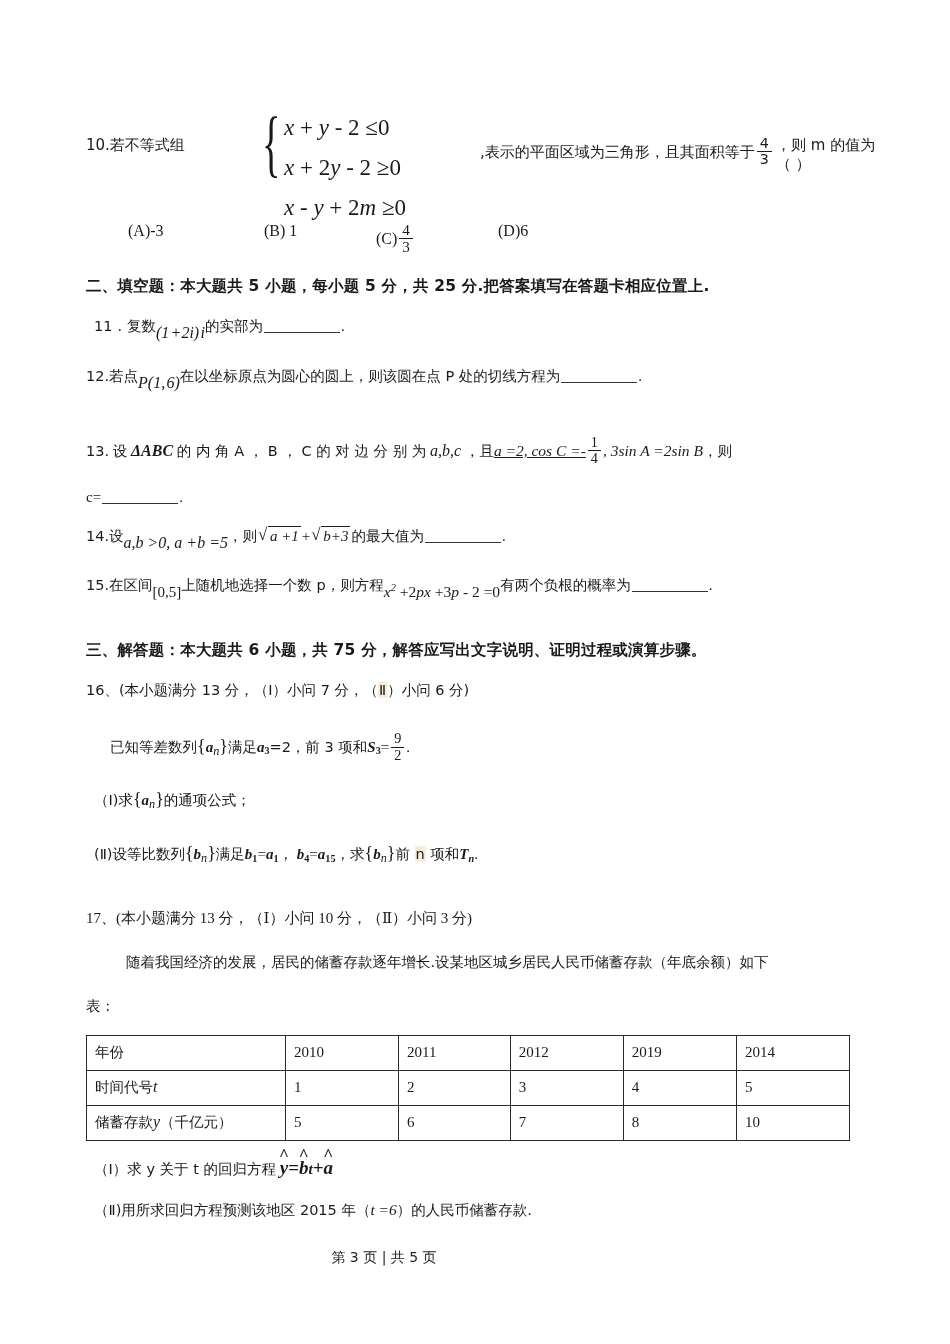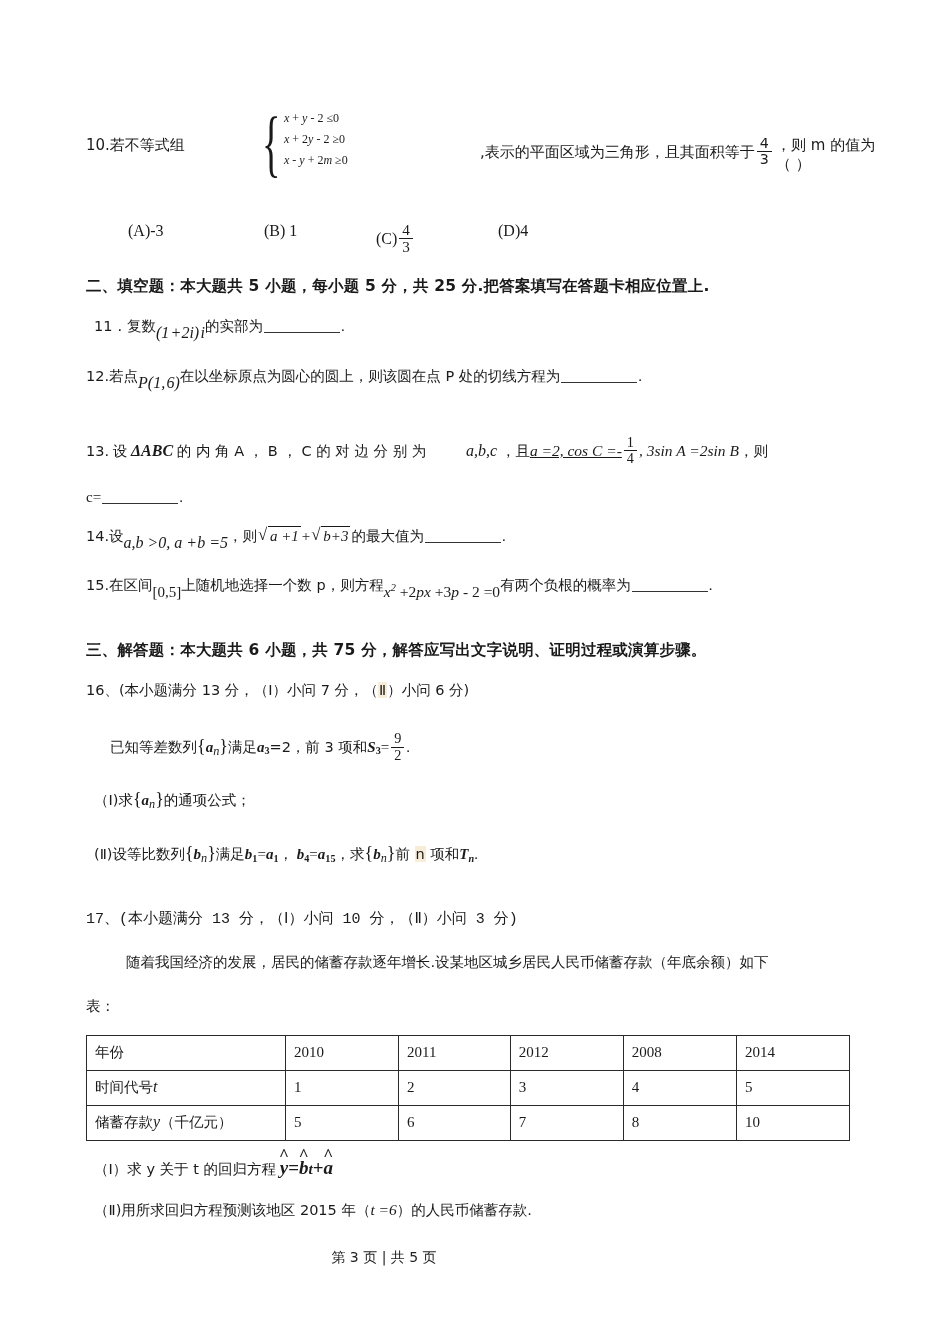--- a/index.html
+++ b/index.html
@@ -105,21 +105,21 @@
     line-height: 1;
     font-family: "Liberation Serif", serif;
     font-weight: 300;
     transform: scaleX(0.52);
     transform-origin: left top;
   }
   .q10 .sys {
     position: absolute;
     left: 198px;
     top: 8px;
-    font-size: 12px;
+    font-size: 23px;
     line-height: 1.74;
   }
   .q10 .tail {
     position: absolute;
     left: 394px;
     top: 36px;
     font-size: 15px;
   }
   .q10 .tail2 {
     position: absolute;
@@ -205,39 +205,39 @@
       <span class="tail cn">
         <span>,表示的平面区域为三角形，且其面积等于</span><span class="frac"><span class="num">4</span><span class="den">3</span></span>
       </span>
       <span class="tail2 cn">，则 m 的值为（    ）</span>
     </div>
 
     <div class="choices">
       <span class="opt" style="left:42px;">(A)-3</span>
       <span class="opt" style="left:178px;">(B) 1</span>
       <span class="opt" style="left:290px;"><span>(C)</span><span class="frac"><span class="num">4</span><span class="den">3</span></span></span>
-      <span class="opt" style="left:412px;">(D)4</span>
+      <span class="opt" style="left:412px;">(D)6</span>
     </div>
 
     <div class="section-head">二、填空题：本大题共 5 小题，每小题 5 分，共 25 分.把答案填写在答题卡相应位置上.</div>
 
     <div class="fillq" style="padding-left:8px;">
       <span class="cn">11．</span><span class="cn">复数</span><span class="baselow mi">(1 +2i) i</span><span class="cn">的实部为</span><span class="blank"></span><span>.</span>
     </div>
 
     <div class="fillq">
       <span class="cn">12.</span><span class="cn">若点</span><span class="baselow mi">P(1, 6)</span><span class="cn">在以坐标原点为圆心的圆上，则该圆在点 P 处的切线方程为</span><span class="blank"></span><span>.</span>
     </div>
 
     <div class="fillq" style="margin-top:38px;">
       <span class="cn">13.</span>
       <span class="cn">设</span>
       <span class="mi" style="font-weight:bold;font-size:16px;">ΔABC</span>
       <span class="cn">的 内 角 A ， B ， C 的 对 边 分 别 为</span>
-      <span class="mi" style="font-size:16px;margin-left:36px;">a,b,c</span>
+      <span class="mi" style="font-size:16px;">a,b,c</span>
       <span class="cn">，且</span><span class="mi" style="font-size:15.5px;text-decoration:underline;">a =2, cos C =-</span><span class="frac"><span class="num">1</span><span class="den">4</span></span><span class="mi" style="font-size:15.5px;">, 3sin A =2sin B</span><span class="cn">，则</span>
       <div style="margin-top:22px;">
         <span>c=</span><span class="blank"></span><span>.</span>
       </div>
     </div>
 
     <div class="fillq">
       <span class="cn">14.</span><span class="cn">设</span><span class="baselow mi">a,b &gt;0, a +b =5</span><span class="cn">，则</span><span class="sqrt"><span class="rad mi">a +1</span></span><span class="mn">+</span><span class="sqrt"><span class="rad mi">b+3</span></span><span class="cn">的最大值为</span><span class="blank"></span><span>.</span>
     </div>
 
@@ -256,37 +256,37 @@
     </div>
 
     <div class="fillq" style="padding-left:8px;margin-top:26px;">
       <span class="cn">（Ⅰ)求</span><span style="font-size:18px;">{<span class="mi" style="font-weight:bold;font-size:15px;">a</span><span class="sub">n</span>}</span><span class="cn">的通项公式；</span>
     </div>
 
     <div class="fillq" style="padding-left:8px;margin-top:24px;">
       <span class="cn">(Ⅱ)设等比数列</span><span style="font-size:18px;">{<span class="mi" style="font-weight:bold;font-size:15px;">b</span><span class="sub">n</span>}</span><span class="cn">满足</span><span class="mi" style="font-weight:bold;">b</span><span class="subn" style="font-weight:bold;">1</span><span>=</span><span class="mi" style="font-weight:bold;">a</span><span class="subn" style="font-weight:bold;">1</span><span class="cn">，</span> <span class="mi" style="font-weight:bold;">b</span><span class="subn" style="font-weight:bold;">4</span><span>=</span><span class="mi" style="font-weight:bold;">a</span><span class="subn" style="font-weight:bold;">15</span><span class="cn">，求</span><span style="font-size:18px;">{<span class="mi" style="font-weight:bold;font-size:15px;">b</span><span class="sub">n</span>}</span><span class="cn">前 <span class="hl">n</span> 项和</span><span class="mi" style="font-weight:bold;">T</span><span class="sub" style="font-weight:bold;">n</span><span>.</span>
     </div>
 
-    <div class="fillq" style="margin-top:36px;font-family:Liberation Mono, monospace;">17、(本小题满分 13 分，（Ⅰ）小问 10 分，（Ⅱ）小问 3 分)</div>
+    <div class="fillq" style="margin-top:36px;">17、(本小题满分 13 分，（Ⅰ）小问 10 分，（Ⅱ）小问 3 分)</div>
 
     <div class="fillq" style="padding-left:40px;margin-top:14px;">
       <span class="cn">随着我国经济的发展，居民的储蓄存款逐年增长.设某地区城乡居民人民币储蓄存款（年底余额）如下</span>
     </div>
     <div class="fillq" style="margin-top:14px;">
       <span class="cn">表：</span>
     </div>
 
     <table class="datatbl">
       <tbody>
         <tr>
           <td class="lab cn"><span>年份</span></td>
           <td>2010</td>
           <td>2011</td>
           <td>2012</td>
-          <td>2008</td>
+          <td>2019</td>
           <td>2014</td>
         </tr>
         <tr>
           <td class="lab cn"><span>时间代号</span><span class="mi" style="font-size:16px;">t</span></td>
           <td>1</td>
           <td>2</td>
           <td>3</td>
           <td>4</td>
           <td>5</td>
         </tr>

